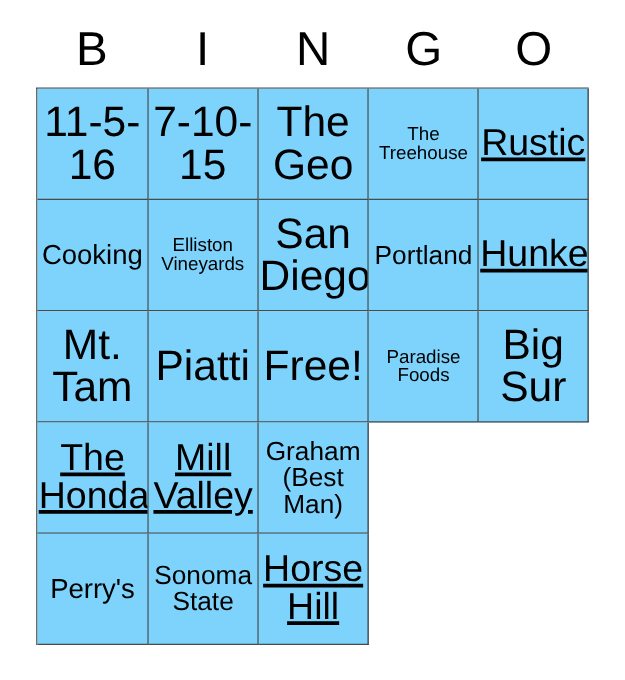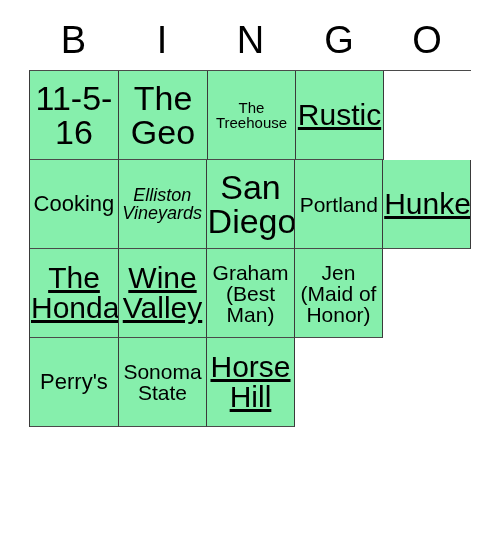--- a/index.html
+++ b/index.html
@@ -58,37 +58,37 @@
   .cell {
     box-sizing: border-box;
     border-right: 1.5px solid #3a3a3a;
     border-bottom: 1.5px solid #4a4a4a;
     height: 89px;
     display: flex;
     align-items: center;
     justify-content: center;
     text-align: center;
     overflow: hidden;
-    background: #86efac;
+    background: #7dd3fc;
   }
   .cell-text {
     display: block;
     width: 100%;
     line-height: 1.0;
     padding: 0 1px;
     box-sizing: border-box;
     white-space: pre-line;
   }
 
   
   .t-xl   { font-size: 34px; }
   .t-lg   { font-size: 30px; text-decoration: underline; }
   .t-md   { font-size: 22px; }
   .t-sm   { font-size: 21px; }
-  .t-xs   { font-size: 18px; font-style: italic; }
+  .t-xs   { font-size: 15px; }
   .t-xxs  { font-size: 15px; }
   .t-tiny { font-size: 14px; }
 </style>
 </head>
 <body>
 
 <div id="card">
 
   <div class="header-row">
     <div class="header-cell col-0">
@@ -108,20 +108,24 @@
       </div>
   </div>
 
   <div class="grid">
 
     <div class="grid-row">
       <div class="cell col-0">
           <span class="cell-text t-xl">11-5-
 16</span>
         </div>
+      <div class="cell col-1">
+          <span class="cell-text t-xl">7-10-
+15</span>
+        </div>
       <div class="cell col-2">
           <span class="cell-text t-xl">The
 Geo</span>
         </div>
       <div class="cell col-3">
           <span class="cell-text t-xxs">The
 Treehouse</span>
         </div>
       <div class="cell col-4">
           <span class="cell-text t-lg">Rustic</span>
@@ -141,40 +145,55 @@
 Diego</span>
         </div>
       <div class="cell col-3">
           <span class="cell-text t-sm">Portland</span>
         </div>
       <div class="cell col-4">
           <span class="cell-text t-lg">Hunker</span>
         </div>
     </div>
 
+    <div class="grid-row">
+      <div class="cell col-0">
+          <span class="cell-text t-xl">Mt.
+Tam</span>
+        </div>
+      <div class="cell col-1">
+          <span class="cell-text t-xl">Piatti</span>
+        </div>
+      <div class="cell col-2">
+          <span class="cell-text t-xl">Free!</span>
+        </div>
+      <div class="cell col-3">
+          <span class="cell-text t-xs">Paradise
+Foods</span>
+        </div>
+      <div class="cell col-4">
+          <span class="cell-text t-xl">Big
+Sur</span>
+        </div>
+    </div>
 
     <div class="grid-row">
       <div class="cell col-0">
           <span class="cell-text t-lg">The
 Honda</span>
         </div>
       <div class="cell col-1">
-          <span class="cell-text t-lg">Wine
+          <span class="cell-text t-lg">Mill
 Valley</span>
         </div>
       <div class="cell col-3">
           <span class="cell-text t-sm">Graham
 (Best
 Man)</span>
         </div>
-      <div class="cell col-4">
-          <span class="cell-text t-sm">Jen
-(Maid of
-Honor)</span>
-        </div>
     </div>
 
     <div class="grid-row">
       <div class="cell col-0">
           <span class="cell-text t-md">Perry's</span>
         </div>
       <div class="cell col-3">
           <span class="cell-text t-sm">Sonoma
 State</span>
         </div>

